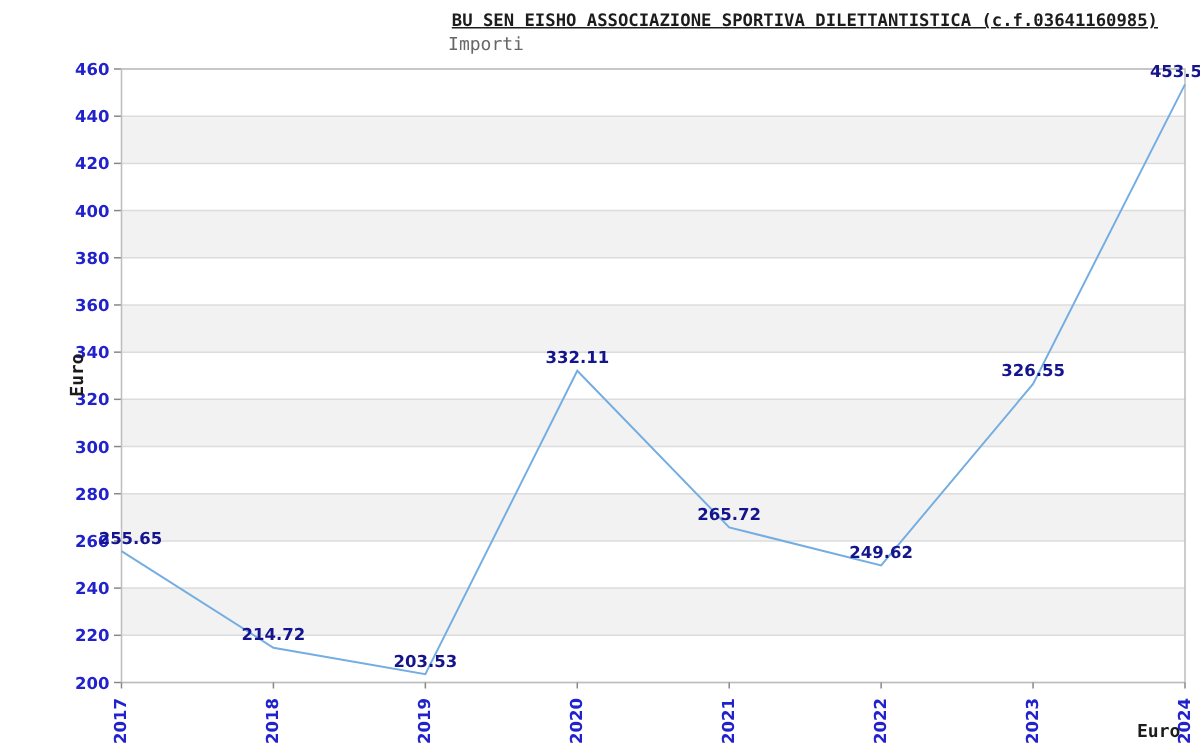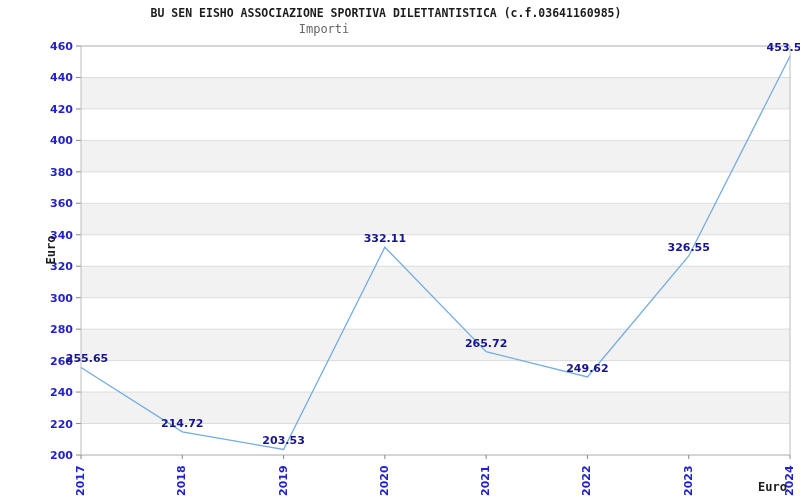--- a/index.html
+++ b/index.html
@@ -1,20 +1,20 @@
 <!DOCTYPE html>
 <html><head>
 <meta charset="utf-8">
 <style>
   html,body{margin:0;padding:0;background:#ffffff;}
   .canvas{position:relative;width:800px;height:500px;background:#ffffff;overflow:hidden;
           font-family:"DejaVu Sans",sans-serif;}
-  .chart-title{position:absolute;left:0;top:6px;width:772px;text-align:center;
+  .chart-title{position:absolute;left:0;top:6px;width:772px;text-align:right;
 age:none;
-          font:bold 11.5px "DejaVu Sans Mono",monospace;color:#1c1c1c;letter-spacing:0;}
+          font:bold 11.5px "DejaVu Sans Mono",monospace;color:#1c1c1c;letter-spacing:0;text-decoration:underline;}
   .chart-subtitle{position:absolute;left:0;top:22px;width:648px;text-align:center;
           font:12px "DejaVu Sans Mono",monospace;color:#666666;}
   .y-axis-title{position:absolute;left:21px;top:243px;width:60px;height:14px;text-align:center;
           transform:rotate(-90deg);font:bold 12px "DejaVu Sans Mono",monospace;color:#1c1c1c;}
   .x-axis-title{position:absolute;left:758px;top:480px;
           font:bold 12px "DejaVu Sans Mono",monospace;color:#1c1c1c;}
   svg{position:absolute;left:0;top:0;}
   .tick{font:bold 11px "DejaVu Sans",sans-serif;}
   .vlabel{font:bold 11px "DejaVu Sans",sans-serif;}
 </style>

